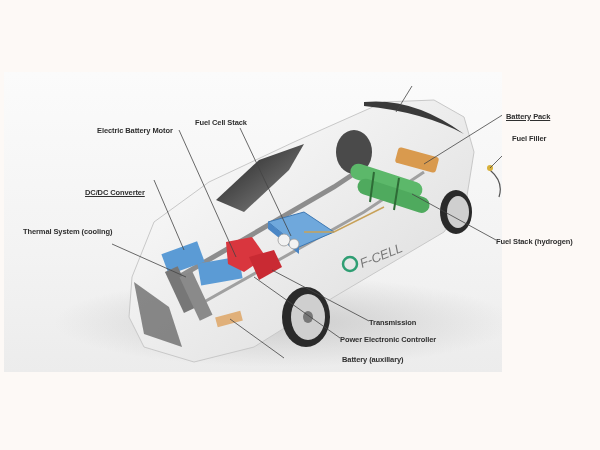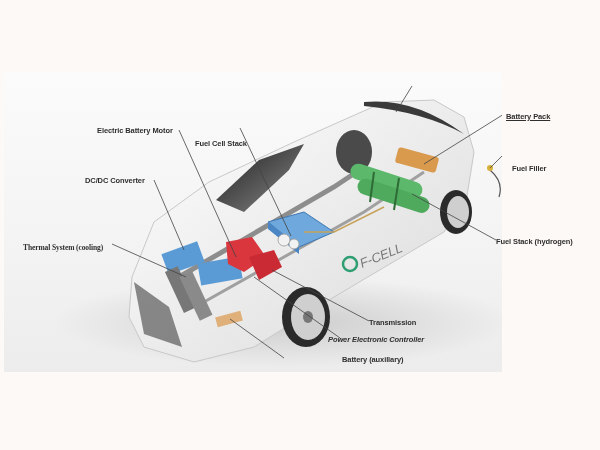--- a/index.html
+++ b/index.html
@@ -98,23 +98,23 @@
       <line x1="408" y1="14" x2="392" y2="40"></line>
       <line x1="500" y1="42" x2="420" y2="92"></line>
       <line x1="498" y1="84" x2="486" y2="96"></line>
       <line x1="492" y1="168" x2="408" y2="122"></line>
       <line x1="365" y1="249" x2="268" y2="198"></line>
       <line x1="336" y1="266" x2="250" y2="205"></line>
       <line x1="280" y1="286" x2="226" y2="247"></line>
     </g>
   </svg>
 
-  <span class="label" style="left:191px;top:46px;margin-top:21px;">Fuel Cell Stack</span>
+  <span class="label" style="left:191px;top:46px;">Fuel Cell Stack</span>
   <span class="label" style="left:93px;top:54px;">Electric Battery Motor</span>
-  <span class="label" style="left:81px;top:104px;">DC/DC Converter</span>
-  <span class="label" style="left:19px;top:171px;font-family:Liberation Serif, serif;">Thermal System (cooling)</span>
+  <span class="label" style="left:81px;top:116px;text-decoration:underline;">DC/DC Converter</span>
+  <span class="label" style="left:19px;top:155px;">Thermal System (cooling)</span>
   <span class="label" style="left:502px;top:40px;text-decoration:underline;">Battery Pack</span>
-  <span class="label" style="left:508px;top:92px;">Fuel Filler</span>
+  <span class="label" style="left:508px;top:62px;">Fuel Filler</span>
   <span class="label" style="left:492px;top:165px;">Fuel Stack (hydrogen)</span>
   <span class="label" style="left:365px;top:246px;text-align:center;">Transmission</span>
-  <span class="label" style="left:324px;top:263px;font-style:italic;">Power Electronic Controller</span>
+  <span class="label" style="left:336px;top:263px;">Power Electronic Controller</span>
   <span class="label" style="left:304px;top:283px;padding-left:34px;">Battery (auxillary)</span>
 </div>
 
 </body></html>

